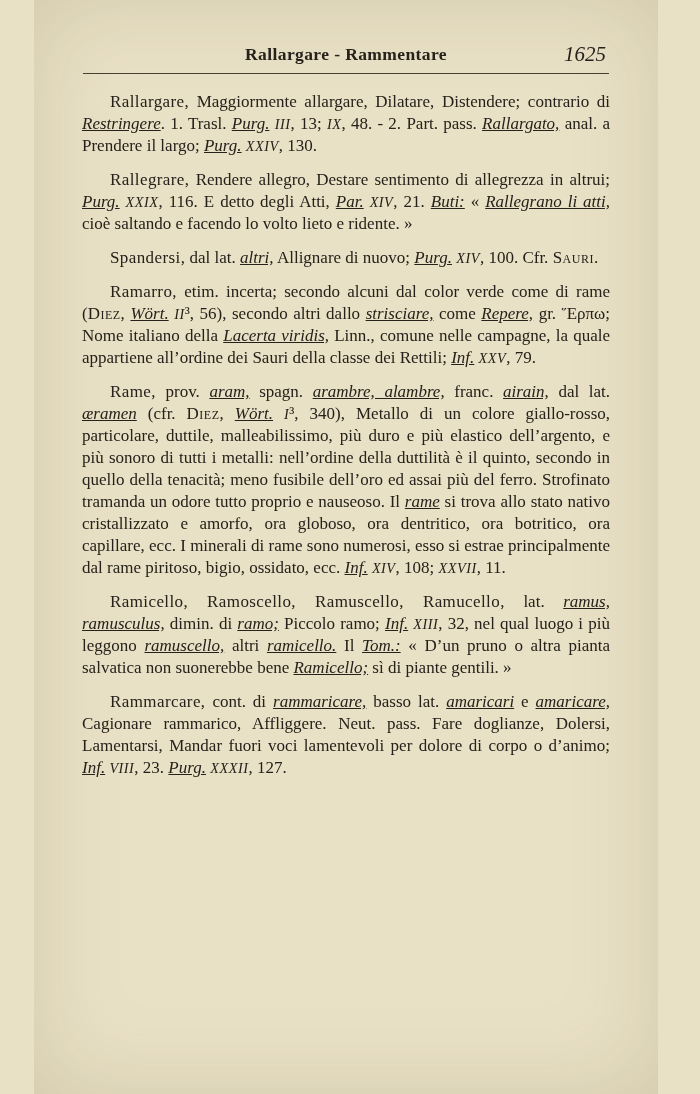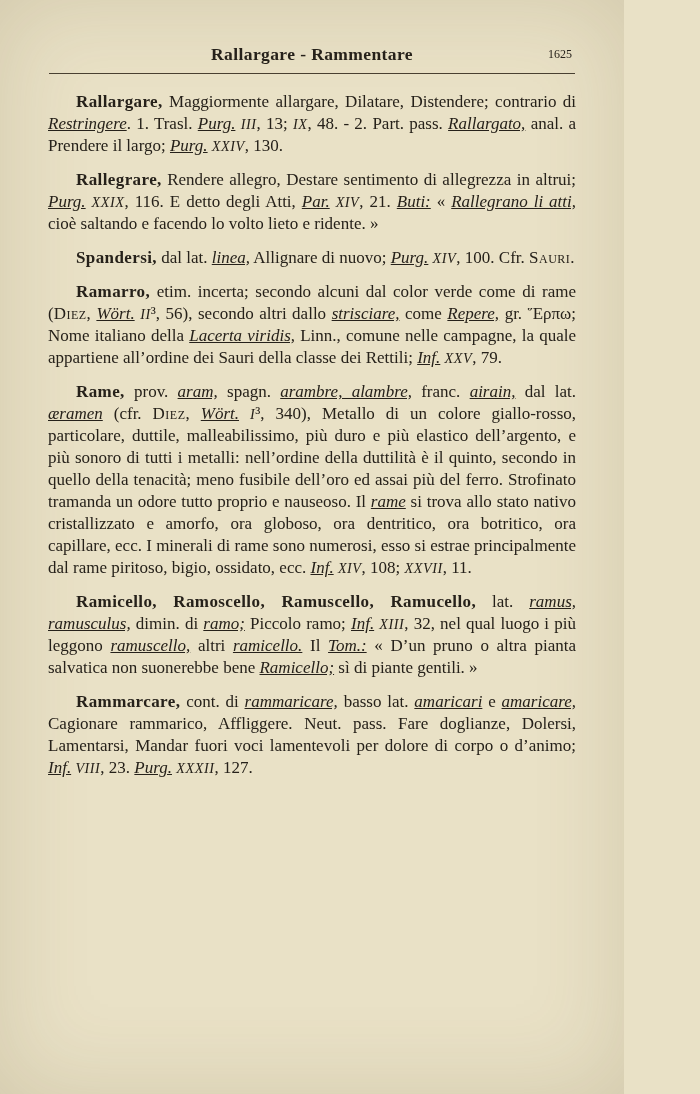--- a/index.html
+++ b/index.html
@@ -15,66 +15,68 @@
   .page {
     box-sizing: border-box;
     width: 624px;
     height: 1094px;
     padding: 42px 48px 0 48px;
     background: var(--paper, #e9e1c6);
     box-shadow: inset 0 0 90px rgba(110, 92, 55, 0.18);
     color: var(--ink, #26211a);
     font-family: "Liberation Serif", "DejaVu Serif", serif;
     font-size: 17px;
+    margin-left: 34px;
   }
   .header {
     position: relative;
     text-align: center;
     height: 24px;
     line-height: 24px;
     font-size: 17.5px;
   }
   .header-title {
     font-weight: bold;
     letter-spacing: 0.4px;
   }
   .page-number {
     position: absolute;
     right: 4px;
     top: 0;
-    font-size: 12px;
+    font-size: 21px;
+    font-style: italic;
   }
   .rule {
     height: 0;
     border-top: 1px solid rgba(45, 36, 24, 0.85);
     margin: 7px 1px 17px 1px;
   }
   .entries { }
   .entry {
     margin: 0 0 12px 0;
     text-align: justify;
     text-indent: 28px;
     line-height: 22px;
   }
-  .b  { font-weight: bold; letter-spacing: 0.4px; }
+  .b  { font-weight: normal; letter-spacing: 0.4px; }
   .i  { font-style: italic; text-decoration: underline; }
   .sc { font-variant: small-caps; letter-spacing: 0.5px; }
   .rn { font-size: 0.84em; letter-spacing: 0.5px; font-style: italic; }
 </style>
 </head>
 <body>
 
 <div class="page">
   <div class="header">
     <span class="header-title">Rallargare - Rammentare</span>
     <span class="page-number">1625</span>
   </div>
   <div class="rule"></div>
   <div class="entries">
       <p class="entry"><span class="b">Rallargare,</span><span> Maggiormente allargare, Dilatare, Distendere; contrario di </span><span class="i">Restringere</span><span>. 1. Trasl. </span><span class="i">Purg.</span><span> </span><span class="rn">III</span><span>, 13; </span><span class="rn">IX</span><span>, 48. - 2. Part. pass. </span><span class="i">Rallargato,</span><span> anal. a Prendere il largo; </span><span class="i">Purg.</span><span> </span><span class="rn">XXIV</span><span>, 130.</span></p>
       <p class="entry"><span class="b">Rallegrare,</span><span> Rendere allegro, Destare sentimento di allegrezza in altrui; </span><span class="i">Purg.</span><span> </span><span class="rn">XXIX</span><span>, 116. E detto degli Atti, </span><span class="i">Par.</span><span> </span><span class="rn">XIV</span><span>, 21. </span><span class="i">Buti:</span><span> « </span><span class="i">Rallegrano li atti,</span><span> cioè saltando e facendo lo volto lieto e ridente. »</span></p>
-      <p class="entry"><span class="b">Spandersi,</span><span> dal lat. </span><span class="i">linea,</span><span> Allignare di nuovo; </span><span class="i">Purg.</span><span> </span><span class="rn">XIV</span><span>, 100. Cfr. </span><span class="sc">Sauri</span><span>.</span></p>
+      <p class="entry"><span class="b">Spandersi,</span><span> dal lat. </span><span class="i">altri,</span><span> Allignare di nuovo; </span><span class="i">Purg.</span><span> </span><span class="rn">XIV</span><span>, 100. Cfr. </span><span class="sc">Sauri</span><span>.</span></p>
       <p class="entry"><span class="b">Ramarro,</span><span> etim. incerta; secondo alcuni dal color verde come di rame (</span><span class="sc">Diez</span><span>, </span><span class="i">Wört.</span><span> </span><span class="rn">II</span><span>³, 56), secondo altri dallo </span><span class="i">strisciare,</span><span> come </span><span class="i">Repere,</span><span> gr. Ἕρπω; Nome italiano della </span><span class="i">Lacerta viridis,</span><span> Linn., comune nelle campagne, la quale appartiene all’ordine dei Sauri della classe dei Rettili; </span><span class="i">Inf.</span><span> </span><span class="rn">XXV</span><span>, 79.</span></p>
       <p class="entry"><span class="b">Rame,</span><span> prov. </span><span class="i">aram,</span><span> spagn. </span><span class="i">arambre, alambre,</span><span> franc. </span><span class="i">airain,</span><span> dal lat. </span><span class="i">æramen</span><span> (cfr. </span><span class="sc">Diez</span><span>, </span><span class="i">Wört.</span><span> </span><span class="rn">I</span><span>³, 340), Metallo di un colore giallo-rosso, particolare, duttile, malleabilissimo, più duro e più elastico dell’argento, e più sonoro di tutti i metalli: nell’ordine della duttilità è il quinto, secondo in quello della tenacità; meno fusibile dell’oro ed assai più del ferro. Strofinato tramanda un odore tutto proprio e nauseoso. Il </span><span class="i">rame</span><span> si trova allo stato nativo cristallizzato e amorfo, ora globoso, ora dentritico, ora botritico, ora capillare, ecc. I minerali di rame sono numerosi, esso si estrae principalmente dal rame piritoso, bigio, ossidato, ecc. </span><span class="i">Inf.</span><span> </span><span class="rn">XIV</span><span>, 108; </span><span class="rn">XXVII</span><span>, 11.</span></p>
       <p class="entry"><span class="b">Ramicello, Ramoscello, Ramuscello, Ramucello,</span><span> lat. </span><span class="i">ramus, ramusculus,</span><span> dimin. di </span><span class="i">ramo;</span><span> Piccolo ramo; </span><span class="i">Inf.</span><span> </span><span class="rn">XIII</span><span>, 32, nel qual luogo i più leggono </span><span class="i">ramuscello,</span><span> altri </span><span class="i">ramicello.</span><span> Il </span><span class="i">Tom.:</span><span> « D’un pruno o altra pianta salvatica non suonerebbe bene </span><span class="i">Ramicello;</span><span> sì di piante gentili. »</span></p>
       <p class="entry"><span class="b">Rammarcare,</span><span> cont. di </span><span class="i">rammaricare,</span><span> basso lat. </span><span class="i">amaricari</span><span> e </span><span class="i">amaricare,</span><span> Cagionare rammarico, Affliggere. Neut. pass. Fare doglianze, Dolersi, Lamentarsi, Mandar fuori voci lamentevoli per dolore di corpo o d’animo; </span><span class="i">Inf.</span><span> </span><span class="rn">VIII</span><span>, 23. </span><span class="i">Purg.</span><span> </span><span class="rn">XXXII</span><span>, 127.</span></p>
     </div>
 </div>
 
 </body></html>

